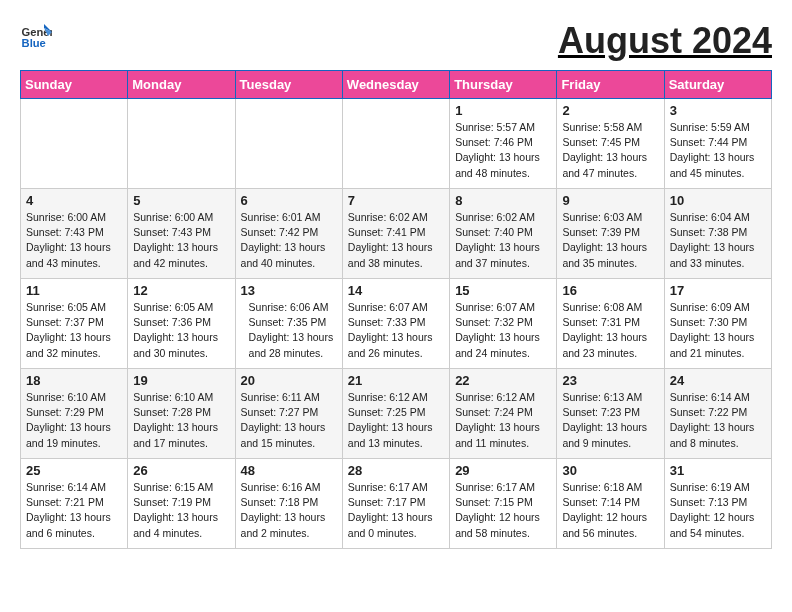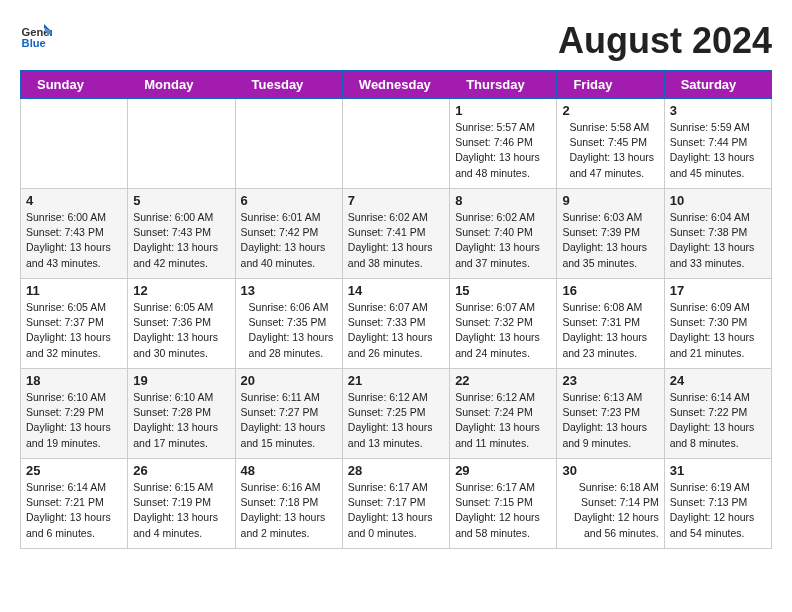--- a/index.html
+++ b/index.html
@@ -20,41 +20,42 @@
       display: flex;
       align-items: center;
       gap: 4px;
     }
     .logo-icon {
       width: 32px;
       height: 32px;
     }
     .title-block {
       text-align: right;
+      text-decoration: underline;
     }
     .month-year {
       font-size: 36px;
       font-weight: bold;
       color: #222;
     }
     .location {
       font-size: 15px;
       color: #444;
     }
     table {
       width: 100%;
       border-collapse: collapse;
       table-layout: fixed;
     }
     thead tr th {
-      background-color: #a21caf;
+      background-color: #ec4899;
       color: #fff;
       font-size: 13px;
       font-weight: bold;
-      padding: 6px 16px;
+      padding: 6px 4px;
       text-align: left;
       border: 1px solid #1565C0;
     }
     tbody tr td {
       border: 1px solid #ccc;
       vertical-align: top;
       padding: 4px 5px;
       height: 90px;
       background: #fff;
       font-size: 11px;
@@ -115,21 +116,21 @@
         <td class="empty-cell"></td>
         <td>
           <span class="day-num">1</span>
           <div class="day-info" style="white-space: pre-line;">Sunrise: 5:57 AM
 Sunset: 7:46 PM
 Daylight: 13 hours
 and 48 minutes.</div>
         </td>
         <td>
           <span class="day-num">2</span>
-          <div class="day-info" style="white-space: pre-line; margin-left: 7px;">Sunrise: 5:58 AM
+          <div class="day-info" style="white-space: pre-line;">Sunrise: 5:58 AM
 Sunset: 7:45 PM
 Daylight: 13 hours
 and 47 minutes.</div>
         </td>
         <td>
           <span class="day-num">3</span>
           <div class="day-info" style="white-space: pre-line;">Sunrise: 5:59 AM
 Sunset: 7:44 PM
 Daylight: 13 hours
 and 45 minutes.</div>
@@ -319,21 +320,21 @@
         </td>
         <td>
           <span class="day-num">29</span>
           <div class="day-info" style="white-space: pre-line;">Sunrise: 6:17 AM
 Sunset: 7:15 PM
 Daylight: 12 hours
 and 58 minutes.</div>
         </td>
         <td>
           <span class="day-num">30</span>
-          <div class="day-info" style="white-space: pre-line; text-align: right;">Sunrise: 6:18 AM
+          <div class="day-info" style="white-space: pre-line;">Sunrise: 6:18 AM
 Sunset: 7:14 PM
 Daylight: 12 hours
 and 56 minutes.</div>
         </td>
         <td>
           <span class="day-num">31</span>
           <div class="day-info" style="white-space: pre-line;">Sunrise: 6:19 AM
 Sunset: 7:13 PM
 Daylight: 12 hours
 and 54 minutes.</div>

